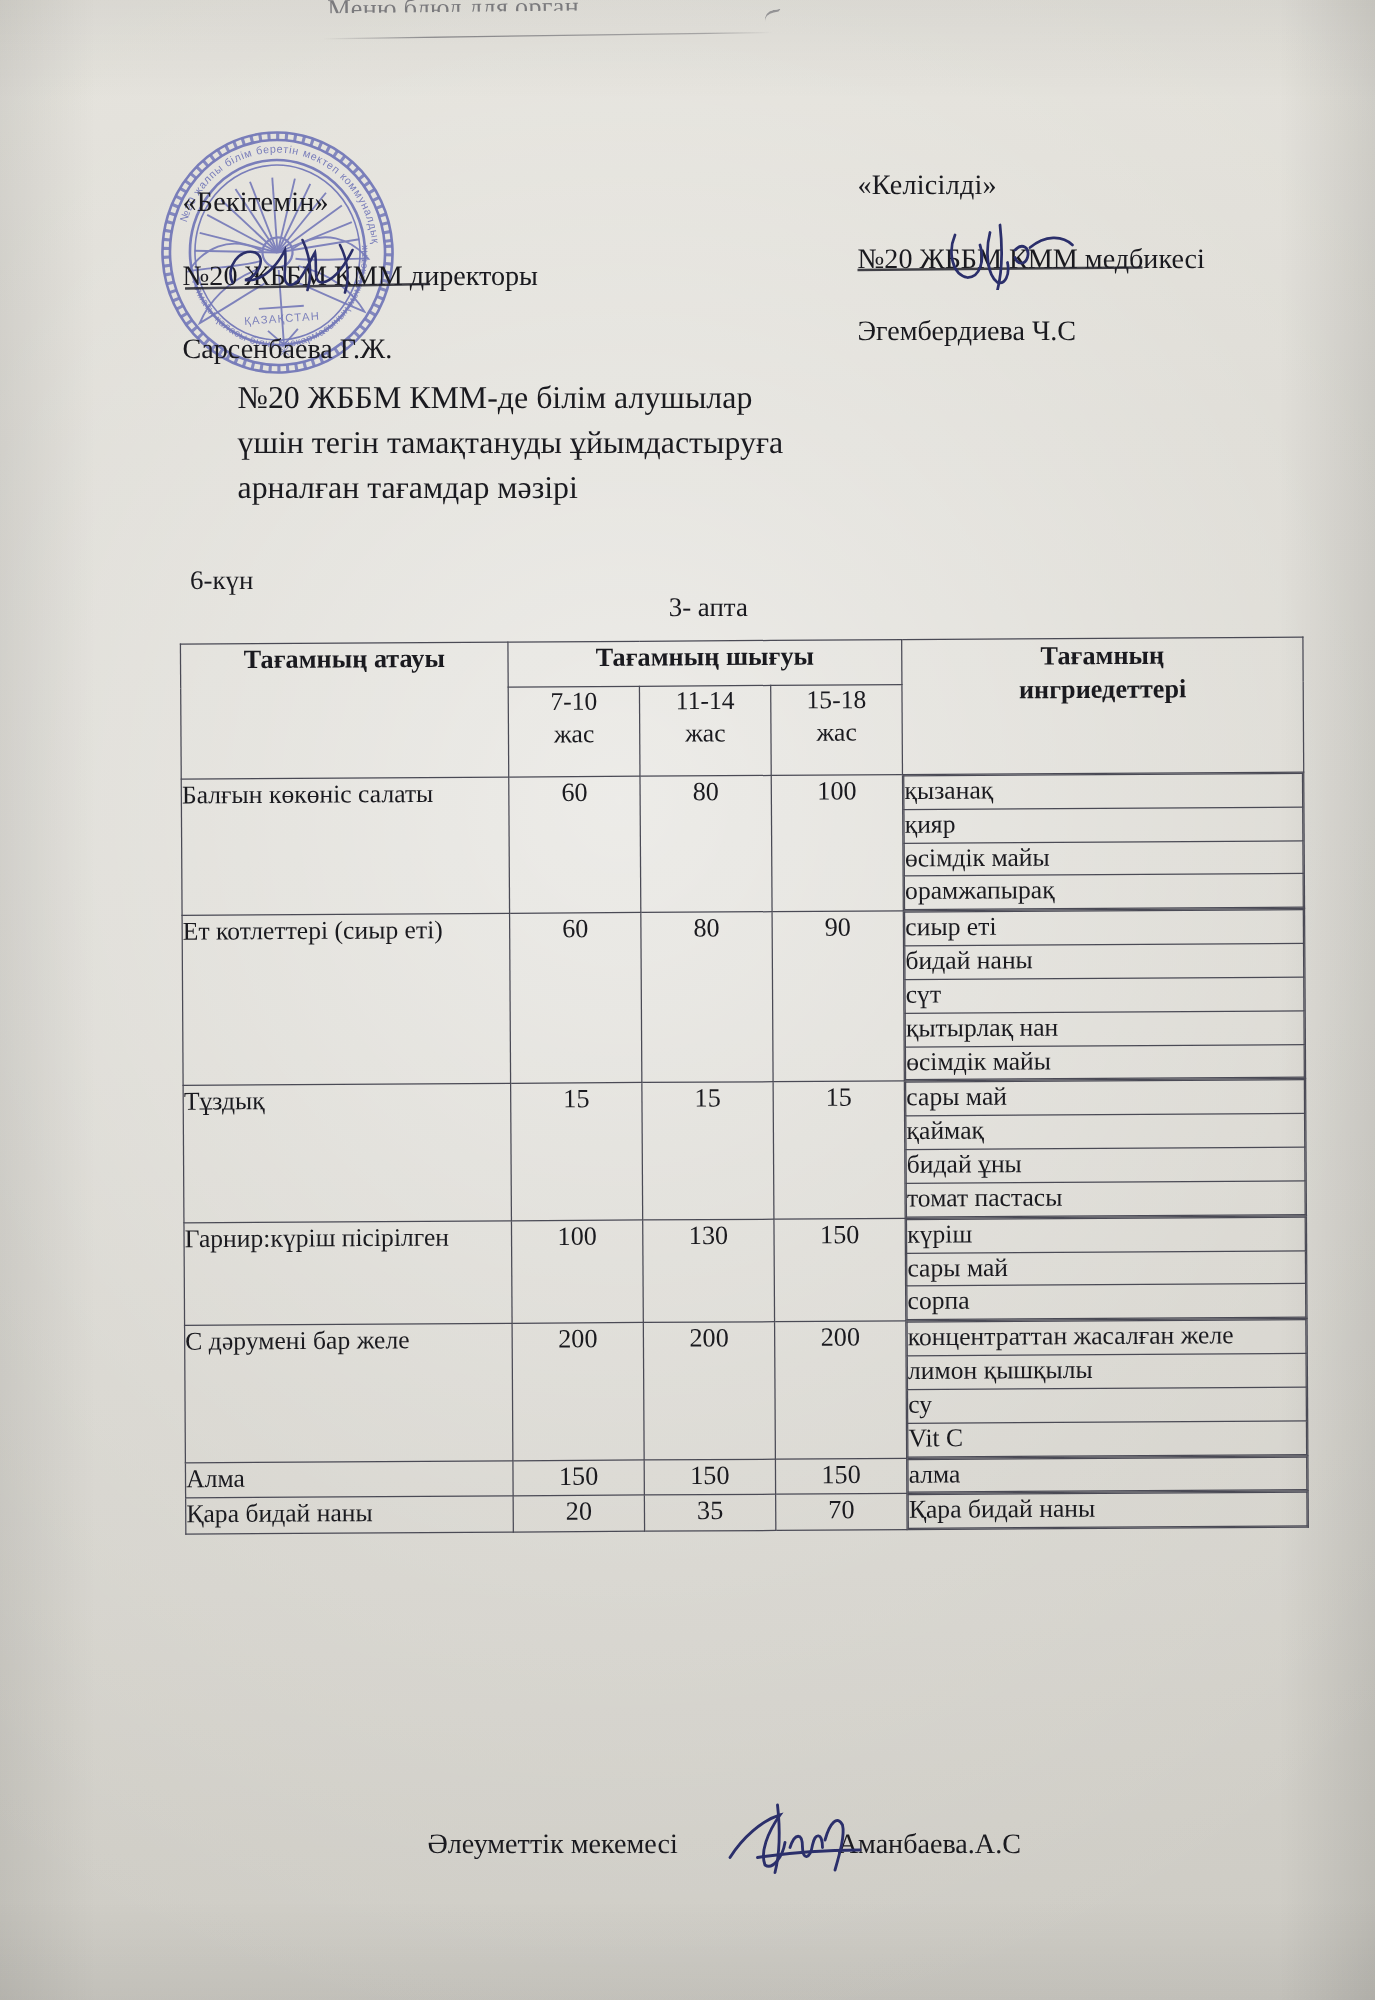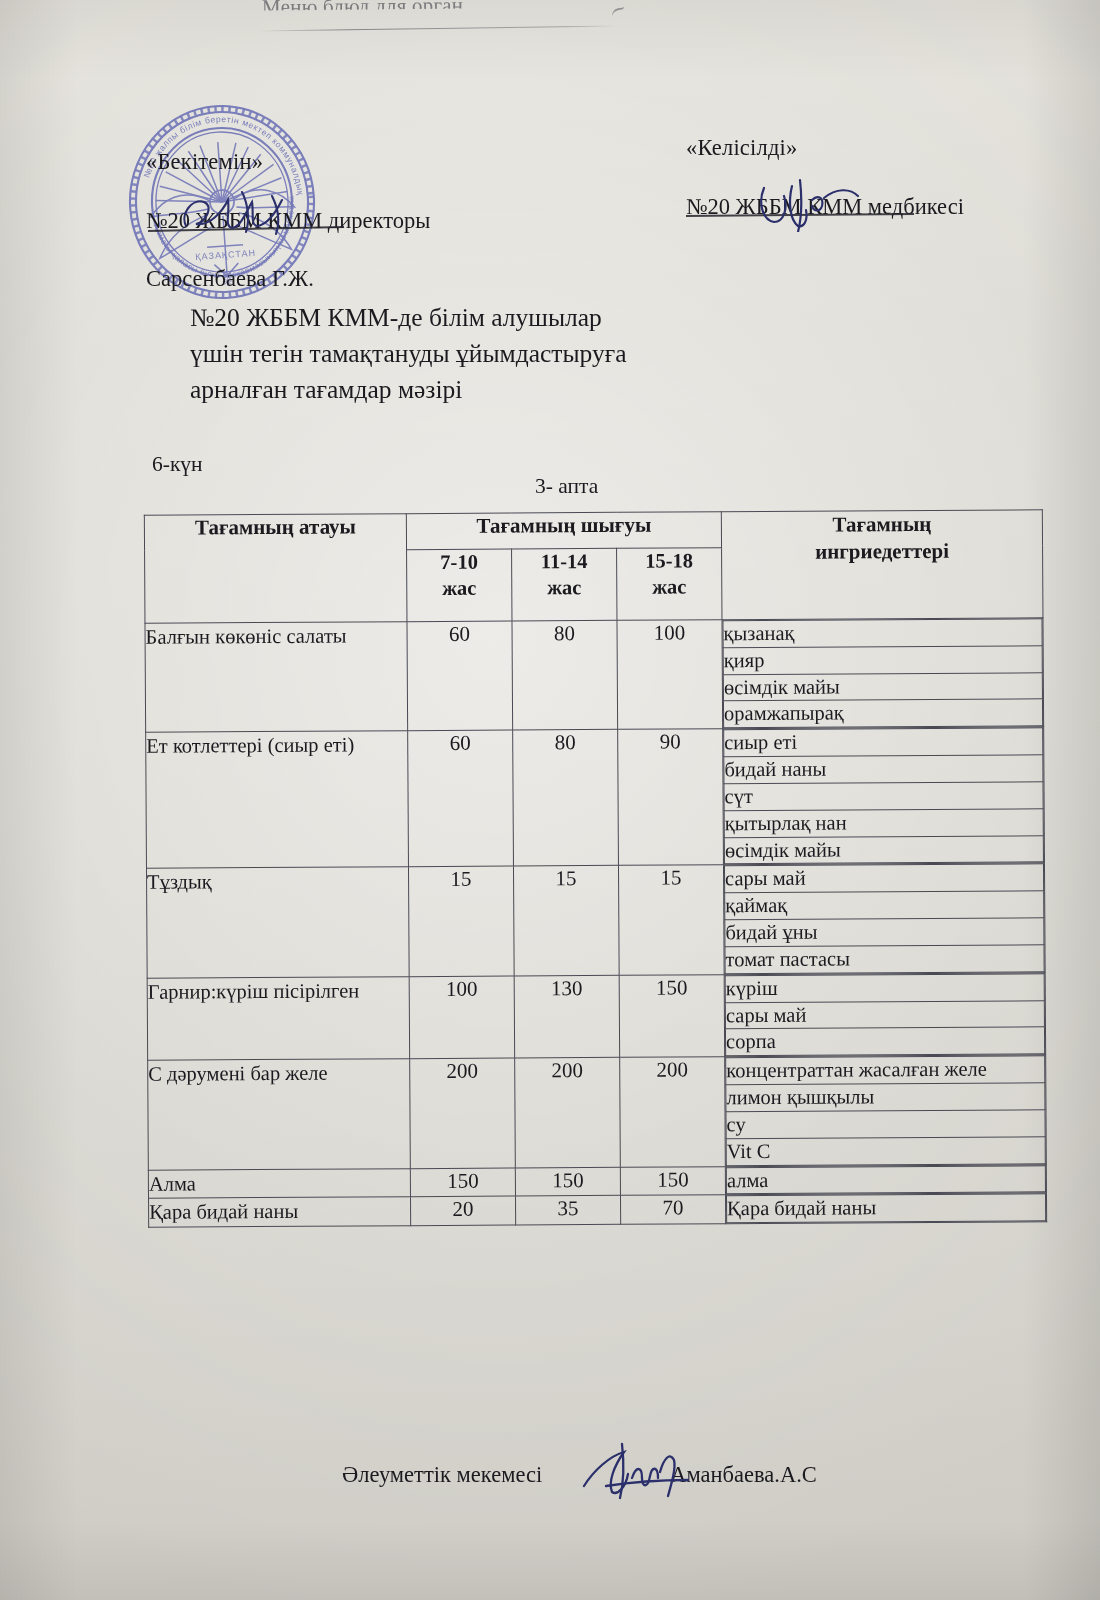--- a/index.html
+++ b/index.html
@@ -145,21 +145,21 @@
   }
   th.h-name, th.h-out, th.h-ing{
     text-align:center;
     font-weight: bold;
     font-size: 21px;
     padding: 6px 4px;
     vertical-align: middle;
   }
   th.h-age{
     text-align:center;
-    font-weight: bold;
+    font-weight: normal;
     font-size: 20.5px;
     line-height: 1.25;
     padding: 4px 2px 8px;
     vertical-align: middle;
   }
   th.h-name{ height: 108px; }
   th.h-ing{ height: 108px; line-height:1.3; }
 
   td.c-name{
     padding: 7px 6px 6px 10px;
@@ -284,20 +284,21 @@
       <path d="M 10,40 C 4,28 16,12 28,16 C 38,20 30,36 20,38 C 34,40 46,26 52,14 C 54,28 48,40 56,42 C 64,42 70,26 76,16 C 78,28 74,40 82,40 C 92,38 100,26 106,14"></path>
       <path d="M 66,6 C 72,18 74,34 70,46"></path>
       <path d="M 96,10 C 102,22 104,36 100,48"></path>
     </g>
   </svg>
 </div>
 
 <div class="hdr" id="hdr-right">
   <span class="ln q">«Келісілді»</span>
   <span class="ln">№20 ЖББМ КММ медбикесі</span>
+  <span class="ln">Эгембердиева Ч.С</span>
 </div>
 <div class="sig-rule" id="sig-rule-right"></div>
 <div class="sig-ink" id="sig-right">
   <svg viewBox="0 0 120 56" xmlns="http://www.w3.org/2000/svg">
     <g fill="none" stroke="#2b2f6b" stroke-width="2.2" stroke-linecap="round">
       <path d="M 10,12 C 4,26 8,44 20,46 C 30,46 34,32 30,20"></path>
       <path d="M 38,10 C 34,26 36,44 44,50 C 50,52 54,44 52,34"></path>
       <path d="M 46,4 C 48,22 48,40 44,56"></path>
       <path d="M 58,24 C 64,18 70,22 68,30 C 66,36 60,36 58,30"></path>
       <path d="M 70,22 C 82,12 96,12 104,20"></path>

